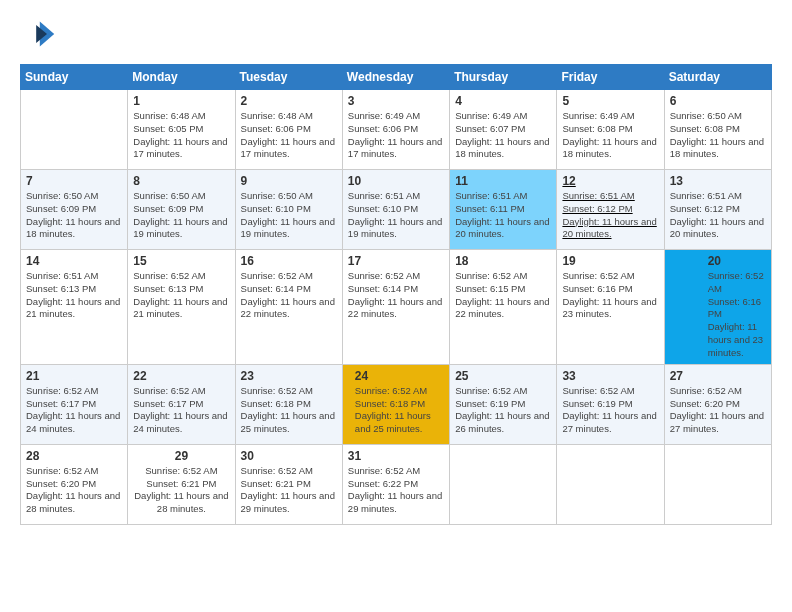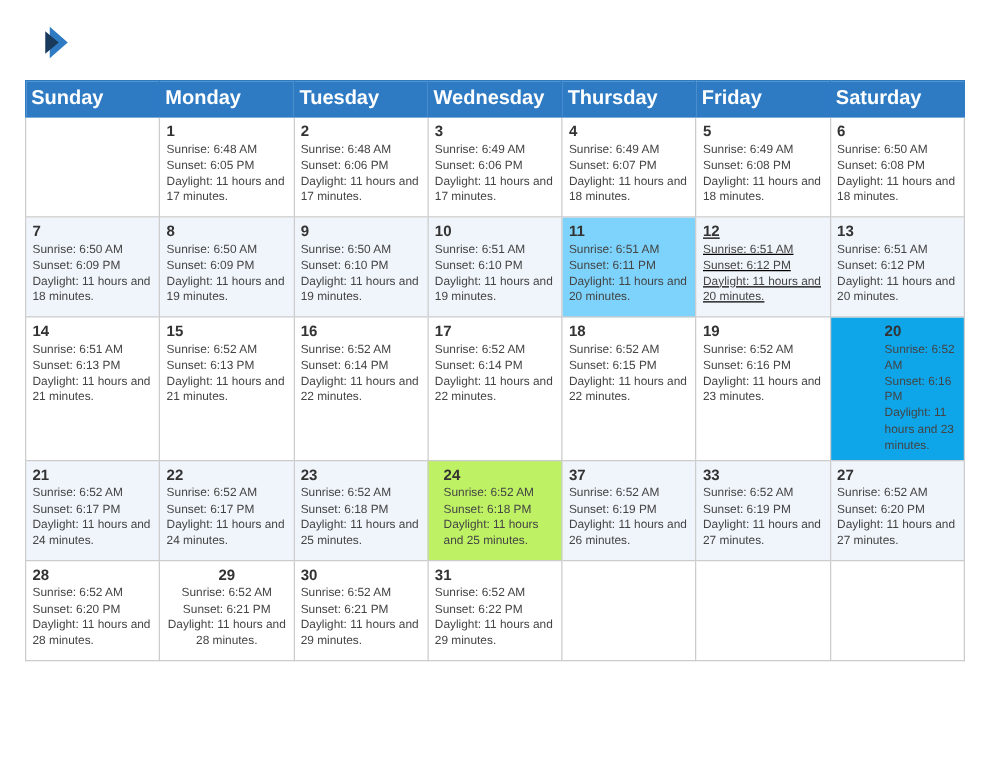--- a/index.html
+++ b/index.html
@@ -47,21 +47,21 @@
     .calendar {
       width: 100%;
       border-collapse: collapse;
       font-size: 11px;
     }
     .calendar th {
       background: #2e7bc4;
       color: #fff;
       padding: 5px 4px;
       text-align: left;
-      font-size: 16px;
+      font-size: 12px;
       font-weight: bold;
       border: 1px solid #2e7bc4;
     }
     .calendar td {
       border: 1px solid #ccc;
       vertical-align: top;
       padding: 4px 5px;
       width: calc(100% / 7);
       min-height: 80px;
       height: 80px;
@@ -271,28 +271,28 @@
             <div class="day-info" style="white-space: pre-line;">Sunrise: 6:52 AM
 Sunset: 6:17 PM
 Daylight: 11 hours and 24 minutes.</div>
           </td>
           <td style="background: rgb(240, 245, 251);">
             <div class="day-number">23</div>
             <div class="day-info" style="white-space: pre-line;">Sunrise: 6:52 AM
 Sunset: 6:18 PM
 Daylight: 11 hours and 25 minutes.</div>
           </td>
-          <td style="background: #bef264; padding-left: 12px;">
+          <td style="background: #eab308; padding-left: 12px;">
             <div class="day-number">24</div>
             <div class="day-info" style="white-space: pre-line;">Sunrise: 6:52 AM
 Sunset: 6:18 PM
 Daylight: 11 hours and 25 minutes.</div>
           </td>
           <td style="background: rgb(240, 245, 251);">
-            <div class="day-number">37</div>
+            <div class="day-number">25</div>
             <div class="day-info" style="white-space: pre-line;">Sunrise: 6:52 AM
 Sunset: 6:19 PM
 Daylight: 11 hours and 26 minutes.</div>
           </td>
           <td style="background: rgb(240, 245, 251);">
             <div class="day-number">33</div>
             <div class="day-info" style="white-space: pre-line;">Sunrise: 6:52 AM
 Sunset: 6:19 PM
 Daylight: 11 hours and 27 minutes.</div>
           </td>

